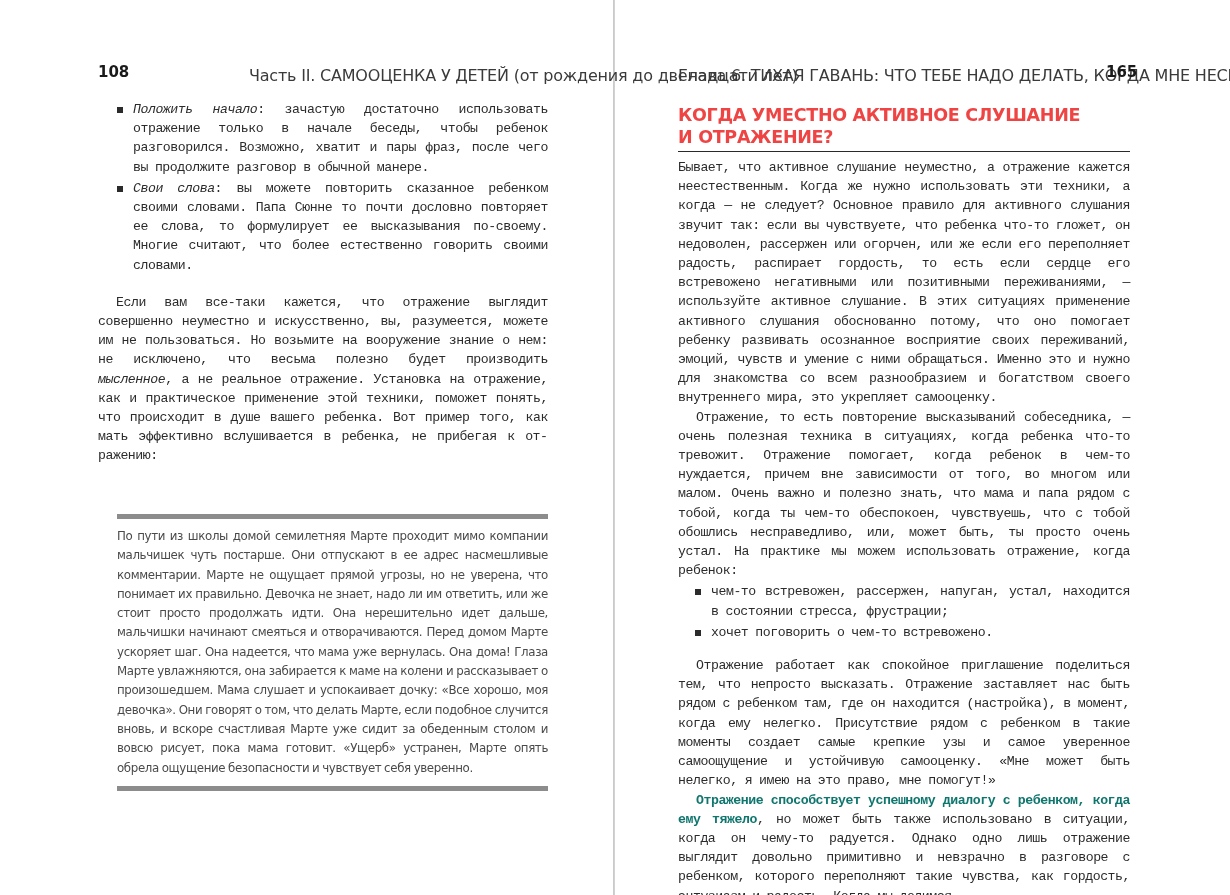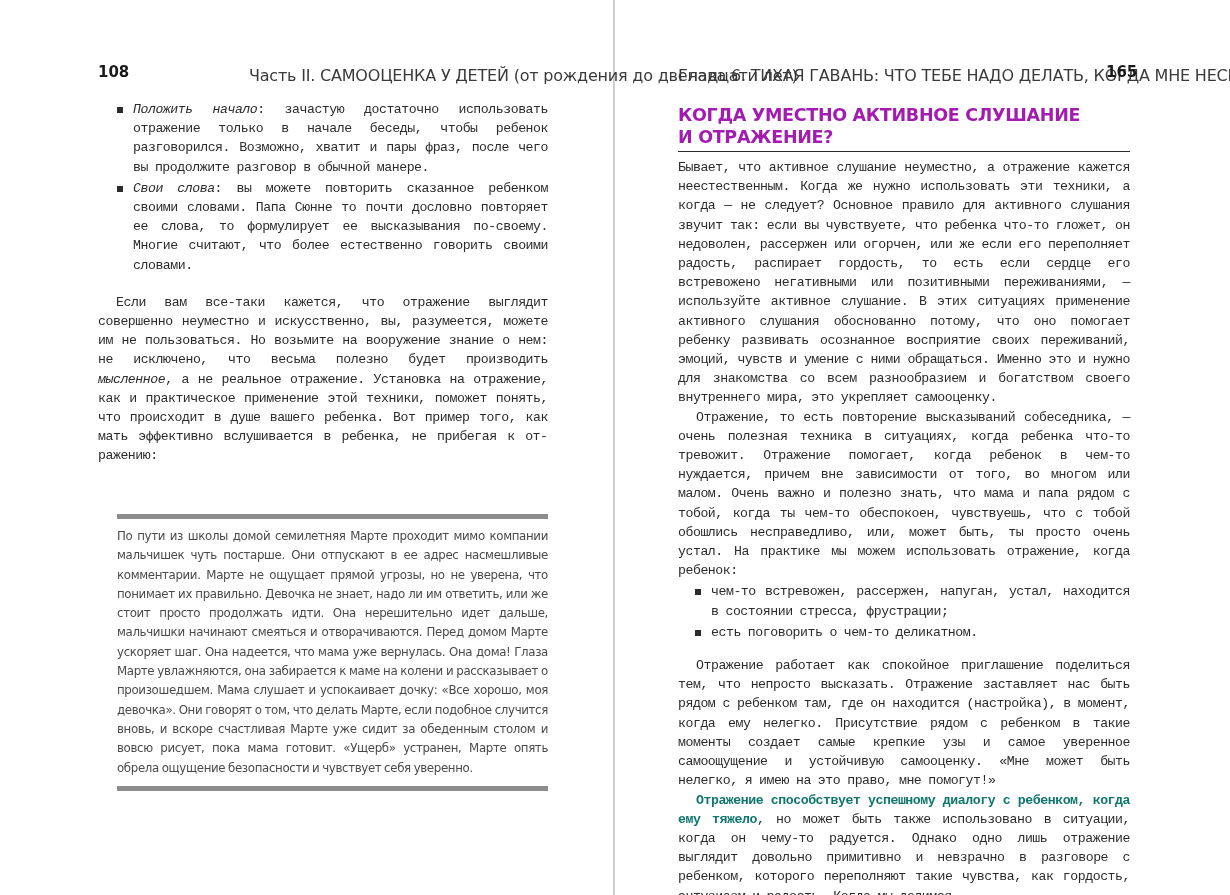--- a/index.html
+++ b/index.html
@@ -132,21 +132,21 @@
       position: absolute;
       left: 63px;
       top: 104px;
       width: 452px;
     }
     .section-title {
       font-family: "DejaVu Sans", sans-serif;
       font-weight: bold;
       font-size: 17.5px;
       line-height: 22px;
-      color: #a21caf;
+      color: #ef4444;
       margin: 0;
       padding-bottom: 3px;
       border-bottom: 1.5px solid #2a2a2a;
       letter-spacing: -0.3px;
     }
     .right-body { margin-top: 6px; }
     .right-body .bullets { margin: 0 0 14px 0; }
     .right-body .bullets li { padding-left: 33px; }
     .bold { font-weight: bold; color: #0f766e; }
   </style>
@@ -193,21 +193,21 @@
       <div class="right-body body-text">
         <p class="para noindent">Бывает, что активное слушание неуместно, а отражение кажется не­естественным. Когда же нужно использовать эти техники, а когда — не следует? Основное правило для активного слушания звучит так: ес­ли вы чувствуете, что ребенка что-то гложет, он недоволен, рассержен или огорчен, или же если его переполняет радость, распирает гордость, то есть если сердце его встревожено негативными или позитивными переживаниями, — используйте активное слушание. В этих ситуациях применение активного слушания обоснованно потому, что оно помо­гает ребенку развивать осознанное восприятие своих переживаний, эмоций, чувств и умение с ними обращаться. Именно это и нужно для знакомства со всем разнообразием и богатством своего внутреннего мира, это укрепляет самооценку.</p>
         <p class="para">Отражение, то есть повторение высказываний собеседника, — очень полезная техника в ситуациях, когда ребенка что-то тревожит. От­ражение помогает, когда ребенок в чем-то нуждается, причем вне зависимости от того, во многом или малом. Очень важно и полезно знать, что мама и папа рядом с тобой, когда ты чем-то обеспокоен, чувствуешь, что с тобой обошлись несправедливо, или, может быть, ты просто очень устал. На практике мы можем использовать отражение, когда ребенок:</p>
         <ul class="bullets" style="margin-top:2px;">
           <li>
             <span class="bullet-mark"></span>
             <span>чем-то встревожен, рассержен, напуган, устал, находится в со­стоянии стресса, фрустрации;</span>
           </li>
           <li>
             <span class="bullet-mark"></span>
-            <span>есть поговорить о чем-то деликатном.</span>
+            <span>хочет поговорить о чем-то встревожено.</span>
           </li>
         </ul>
         <p class="para">Отражение работает как спокойное приглашение поделиться тем, что непросто высказать. Отражение заставляет нас быть рядом с ре­бенком там, где он находится (настройка), в момент, когда ему нелегко. Присутствие рядом с ребенком в такие моменты создает самые крепкие узы и самое уверенное самоощущение и устойчивую самооценку. «Мне может быть нелегко, я имею на это право, мне помогут!»</p>
         <p class="para"><span class="bold">Отражение способствует успешному диалогу с ребенком, когда ему тяжело</span><span>, но может быть также использовано в ситуации, когда он чему-то радуется. Однако одно лишь отражение выглядит довольно примитивно и невзрачно в разговоре с ребенком, которого перепол­няют такие чувства, как гордость, энтузиазм и радость. Когда мы делимся</span></p>
       </div>
     </div>
   </div>
 
 </div>
 

